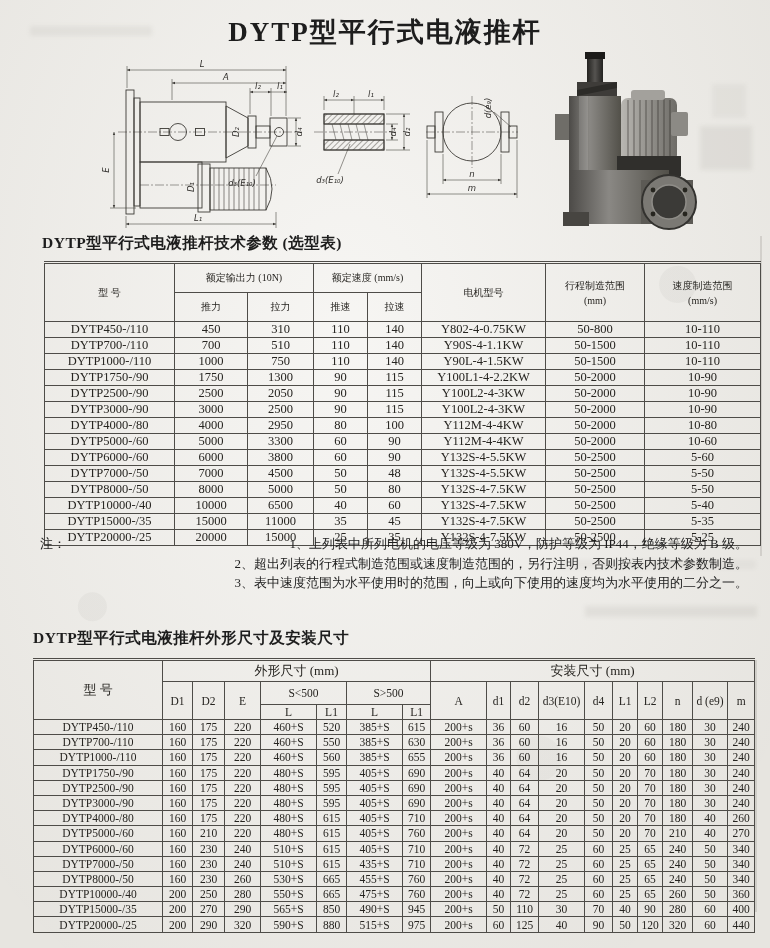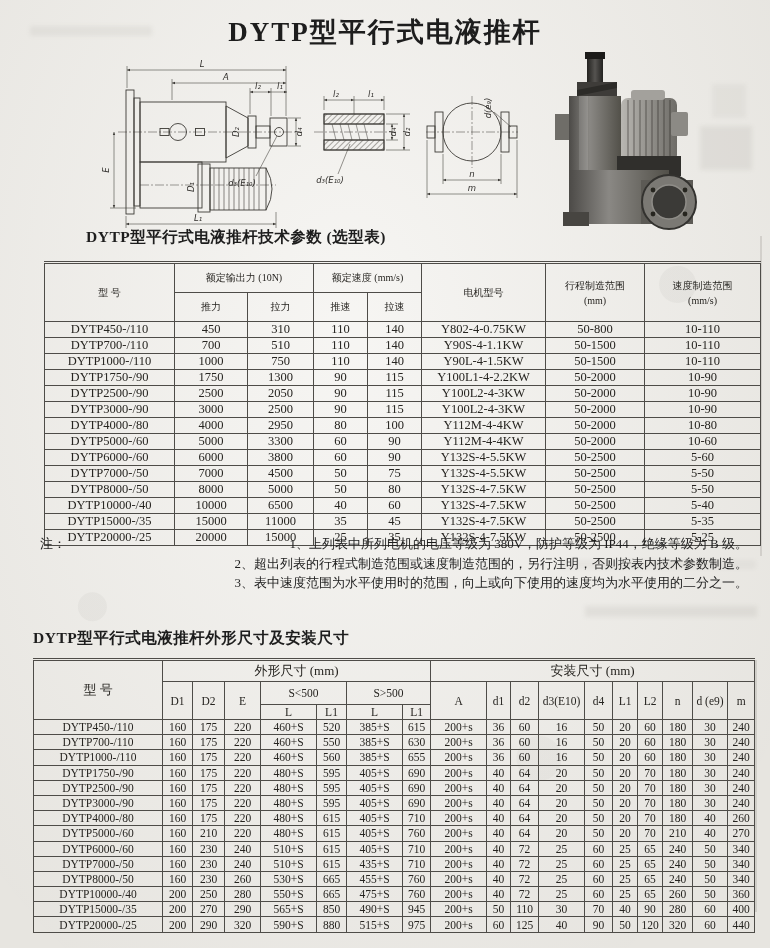--- a/index.html
+++ b/index.html
@@ -9,21 +9,21 @@
       radial-gradient(ellipse at 45% 35%, rgba(255,255,255,0.5), rgba(0,0,0,0.03) 85%),
       #eeece7;
     font-family:"Liberation Serif","DejaVu Serif",serif;
     color:#1d1d1d;
   }
   .page-title{
     position:absolute;top:14px;left:0;width:100%;
     text-align:center;font-size:27px;font-weight:bold;letter-spacing:2px;
   }
   .section-title{position:absolute;font-size:15.5px;font-weight:bold;letter-spacing:0.5px;}
-  #sec1{top:227px;left:42px;margin-left:44px;}
+  #sec1{top:233px;left:42px;}
   #sec2{top:628px;left:33px;}
 
   
   table{border-collapse:collapse;table-layout:fixed;position:absolute;background:transparent;}
   th,td{border:1px solid #4e4c48;text-align:center;font-weight:normal;padding:0;
         overflow:hidden;white-space:nowrap;color:#262420;}
   thead th{font-weight:normal;}
   table{border-top:3px double #4e4c48;}
   #table1{left:44px;top:261px;width:716px;font-size:12.5px;}
   #table1 thead th{font-size:10px;height:28px;}
@@ -376,21 +376,21 @@
         <td>90</td>
         <td>Y132S-4-5.5KW</td>
         <td>50-2500</td>
         <td>5-60</td>
       </tr>
       <tr>
         <td>DYTP7000-/50</td>
         <td>7000</td>
         <td>4500</td>
         <td>50</td>
-        <td>75</td>
+        <td>48</td>
         <td>Y132S-4-5.5KW</td>
         <td>50-2500</td>
         <td>5-50</td>
       </tr>
       <tr>
         <td>DYTP8000-/50</td>
         <td>8000</td>
         <td>5000</td>
         <td>50</td>
         <td>80</td>

